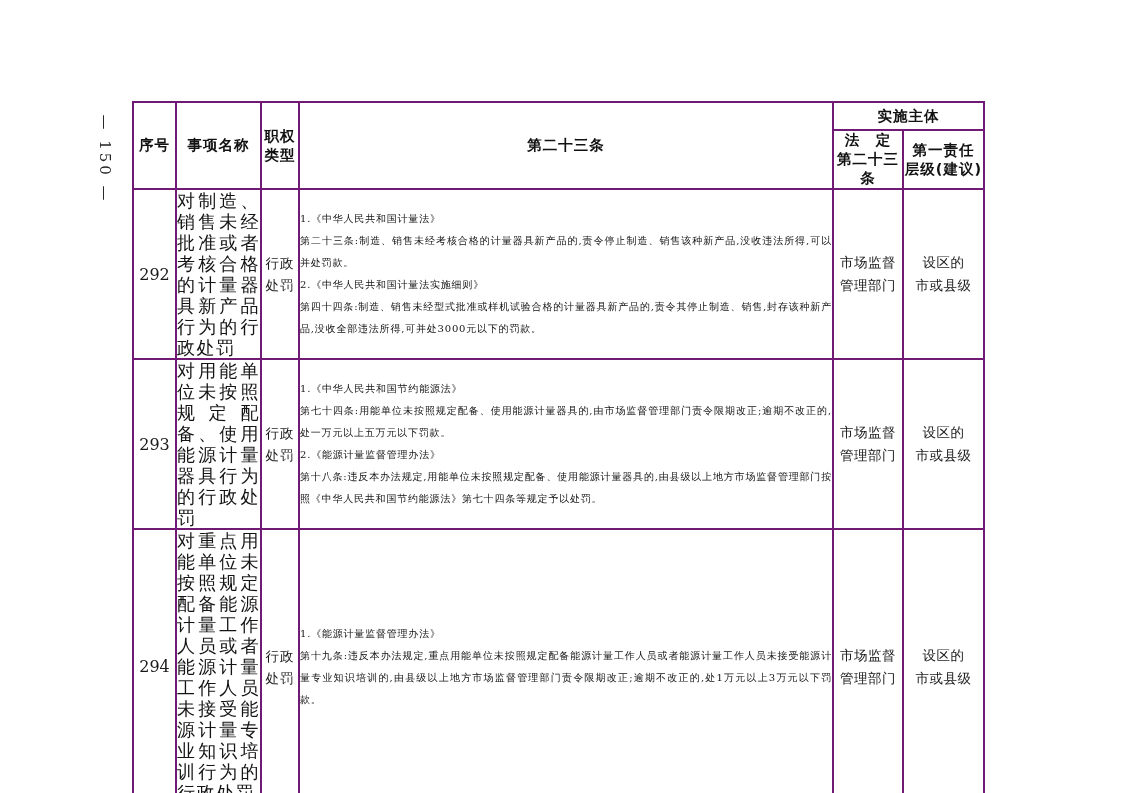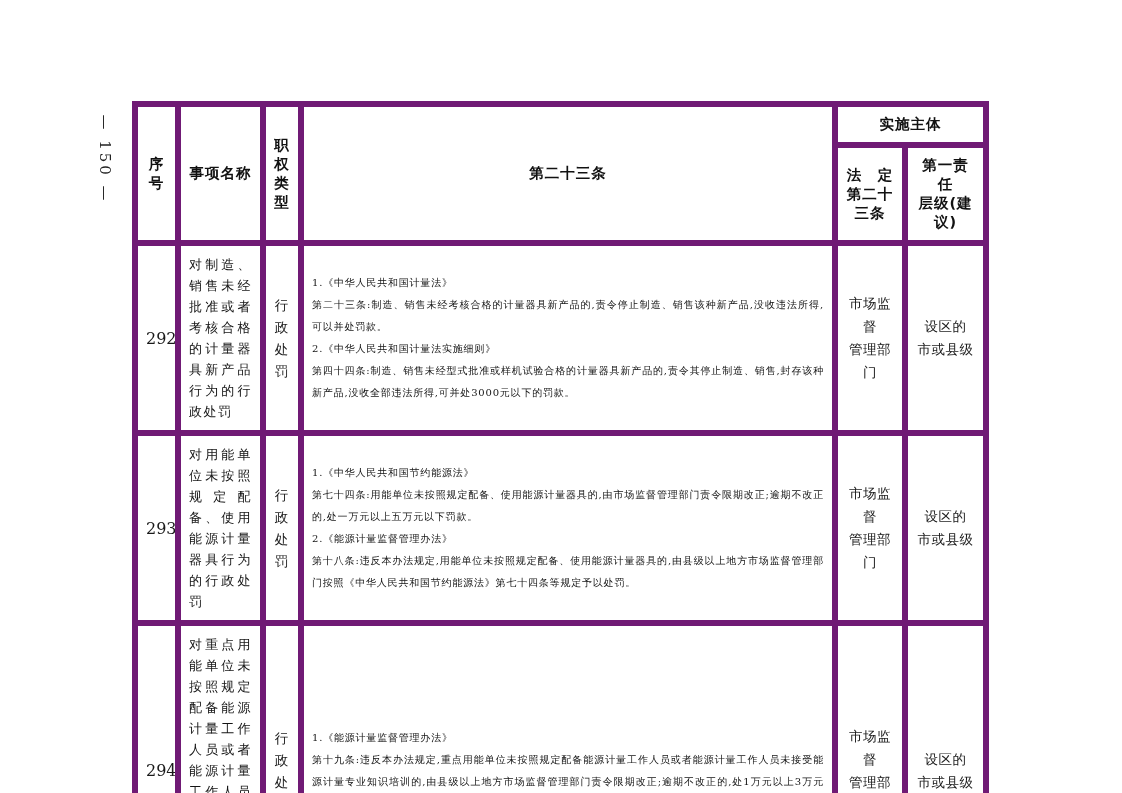--- a/index.html
+++ b/index.html
@@ -32,22 +32,22 @@
   table.power-table {
     position: absolute;
     left: 132px;
     top: 101px;
     width: 851px;
     border-collapse: collapse;
     table-layout: fixed;
     background: #ffffff;
   }
   table.power-table td, table.power-table th {
-    border: 6px solid #701a75;
-    padding: 8px;
+    border: 2px solid #701a75;
+    padding: 0;
     overflow: hidden;
   }
   table.power-table {
     border: 2px solid #1c1c1c;
   }
   th.hdr {
     font-family: "DejaVu Sans", "Liberation Sans", sans-serif;
     font-weight: bold;
     font-size: 14.5px;
     text-align: center;
@@ -57,21 +57,21 @@
   }
   .preline { white-space: pre-line; }
   td.c-index {
     text-align: center;
     vertical-align: middle;
     font-size: 16px;
     font-family: "DejaVu Serif", "Liberation Serif", serif;
   }
   td.c-name {
     vertical-align: middle;
-    font-size: 13px;
+    font-size: 18px;
     line-height: 21px;
     padding: 4px 8px;
     text-align: justify;
     letter-spacing: 1.5px;
     color: #141414;
   }
   td.c-power {
     text-align: center;
     vertical-align: middle;
     font-size: 13.5px;

